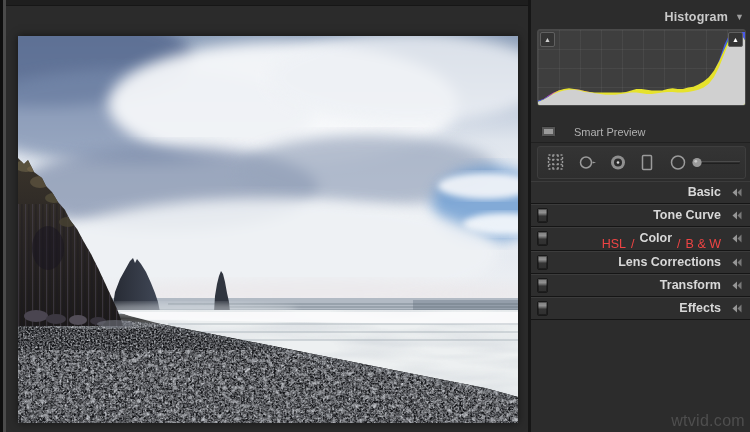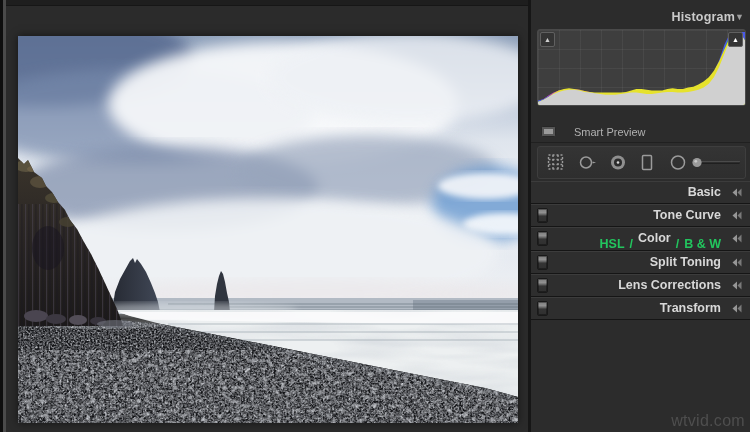--- a/index.html
+++ b/index.html
@@ -9,21 +9,21 @@
     -webkit-font-smoothing:antialiased;color:#c8c8c8;
   }
   .top-strip{position:absolute;left:0;top:0;width:750px;height:5px;background:#1e1e1e;border-bottom:1px solid #161616;}
   .left-black{position:absolute;left:0;top:0;width:3px;height:432px;background:#0e0e0e;}
   .left-line{position:absolute;left:3px;top:0;width:3px;height:432px;background:#4a4a4a;}
   .photo-frame{position:absolute;left:18px;top:36px;width:500px;height:387px;box-shadow:0 0 8px rgba(0,0,0,.55);}
   .photo-frame svg{display:block;}
   .panel-divider-v{position:absolute;left:528px;top:0;width:3px;height:432px;background:#161616;}
   .right-panel{position:absolute;left:531px;top:0;width:219px;height:432px;background:#2c2c2c;}
 
-  .hist-header{position:absolute;top:6px;left:0;right:6px;height:22px;display:flex;align-items:center;justify-content:flex-end;}
+  .hist-header{position:absolute;top:6px;left:0;right:6px;height:22px;display:flex;align-items:center;justify-content:flex-end;gap:7px;}
   .hist-title{font-size:12.5px;font-weight:600;color:#cacaca;letter-spacing:.2px;}
   .hist-collapse{font-size:9px;color:#9e9e9e;}
 
   .hist-frame{
     position:absolute;left:6px;top:29px;width:207px;height:75px;border:1px solid #4a4a4a;border-radius:3px;
     background-color:#3e3e3e;
     background-image:
       repeating-linear-gradient(to right, rgba(255,255,255,.05) 0 1px, transparent 1px 21px),
       repeating-linear-gradient(to bottom, rgba(255,255,255,.05) 0 1px, transparent 1px 19px);
     overflow:hidden;
@@ -50,21 +50,21 @@
 
   .tool-strip{position:absolute;left:6px;top:146px;width:207px;height:31px;border:1px solid #3e3e3e;border-radius:3px;
     background:linear-gradient(#343434,#2e2e2e);}
   .tool-strip svg{position:absolute;top:0;height:31px;}
 
   .panels{position:absolute;left:0;top:181px;width:219px;}
   .panel-row{position:relative;height:22.2px;border-bottom:1px solid #151515;box-shadow:inset 0 1px 0 #3c3c3c;
     display:flex;align-items:center;background:#2e2e2e;}
   .panel-label{position:absolute;right:29px;top:0;bottom:0;display:flex;align-items:center;gap:5px;
     font-size:12.5px;font-weight:600;color:#d8d8d8;white-space:nowrap;}
-  .panel-label .dim{color:#22c55e;font-weight:700;margin-top:12px;}
+  .panel-label .dim{color:#ef4444;font-weight:400;margin-top:12px;}
   .toggle{position:absolute;left:6px;top:4px;width:9px;height:13px;border:1px solid #191919;border-radius:2px;
     background:linear-gradient(180deg,#7e7e7e 0%,#919191 28%,#585858 46%,#343434 54%,#2f2f2f 100%);
     box-shadow:inset 0 0 0 1px rgba(0,0,0,.35);}
   .expander{position:absolute;right:7px;top:7px;}
 
   .watermark{position:absolute;right:5px;top:412px;font-size:16px;color:#4e4e4e;letter-spacing:.3px;}
 </style>
 </head>
 <body>
 
@@ -284,37 +284,37 @@
           <span class="dim">/</span>
           <span class="dim">B &amp; W</span>
         </span>
         <svg class="expander" width="11" height="9" viewBox="0 0 11 9">
           <path d="M5,0.5 L0.5,4.5 L5,8.5 Z" fill="#969696"></path>
           <path d="M9.5,0.5 L5.5,4.5 L9.5,8.5 Z" fill="#7a7a7a"></path>
         </svg>
       </div>
       <div class="panel-row">
         <span class="toggle"></span>
-        <span class="panel-label">Split Toning</span>
-        <svg class="expander" width="11" height="9" viewBox="0 0 11 9">
-          <path d="M5,0.5 L0.5,4.5 L5,8.5 Z" fill="#969696"></path>
-          <path d="M9.5,0.5 L5.5,4.5 L9.5,8.5 Z" fill="#7a7a7a"></path>
-        </svg>
-      </div>
-      <div class="panel-row">
-        <span class="toggle"></span>
         <span class="panel-label">Lens Corrections</span>
         <svg class="expander" width="11" height="9" viewBox="0 0 11 9">
           <path d="M5,0.5 L0.5,4.5 L5,8.5 Z" fill="#969696"></path>
           <path d="M9.5,0.5 L5.5,4.5 L9.5,8.5 Z" fill="#7a7a7a"></path>
         </svg>
       </div>
       <div class="panel-row">
         <span class="toggle"></span>
         <span class="panel-label">Transform</span>
+        <svg class="expander" width="11" height="9" viewBox="0 0 11 9">
+          <path d="M5,0.5 L0.5,4.5 L5,8.5 Z" fill="#969696"></path>
+          <path d="M9.5,0.5 L5.5,4.5 L9.5,8.5 Z" fill="#7a7a7a"></path>
+        </svg>
+      </div>
+      <div class="panel-row">
+        <span class="toggle"></span>
+        <span class="panel-label">Effects</span>
         <svg class="expander" width="11" height="9" viewBox="0 0 11 9">
           <path d="M5,0.5 L0.5,4.5 L5,8.5 Z" fill="#969696"></path>
           <path d="M9.5,0.5 L5.5,4.5 L9.5,8.5 Z" fill="#7a7a7a"></path>
         </svg>
       </div>
     </div>
 
   <div class="watermark">wtvid.com</div>
 </div>
 

